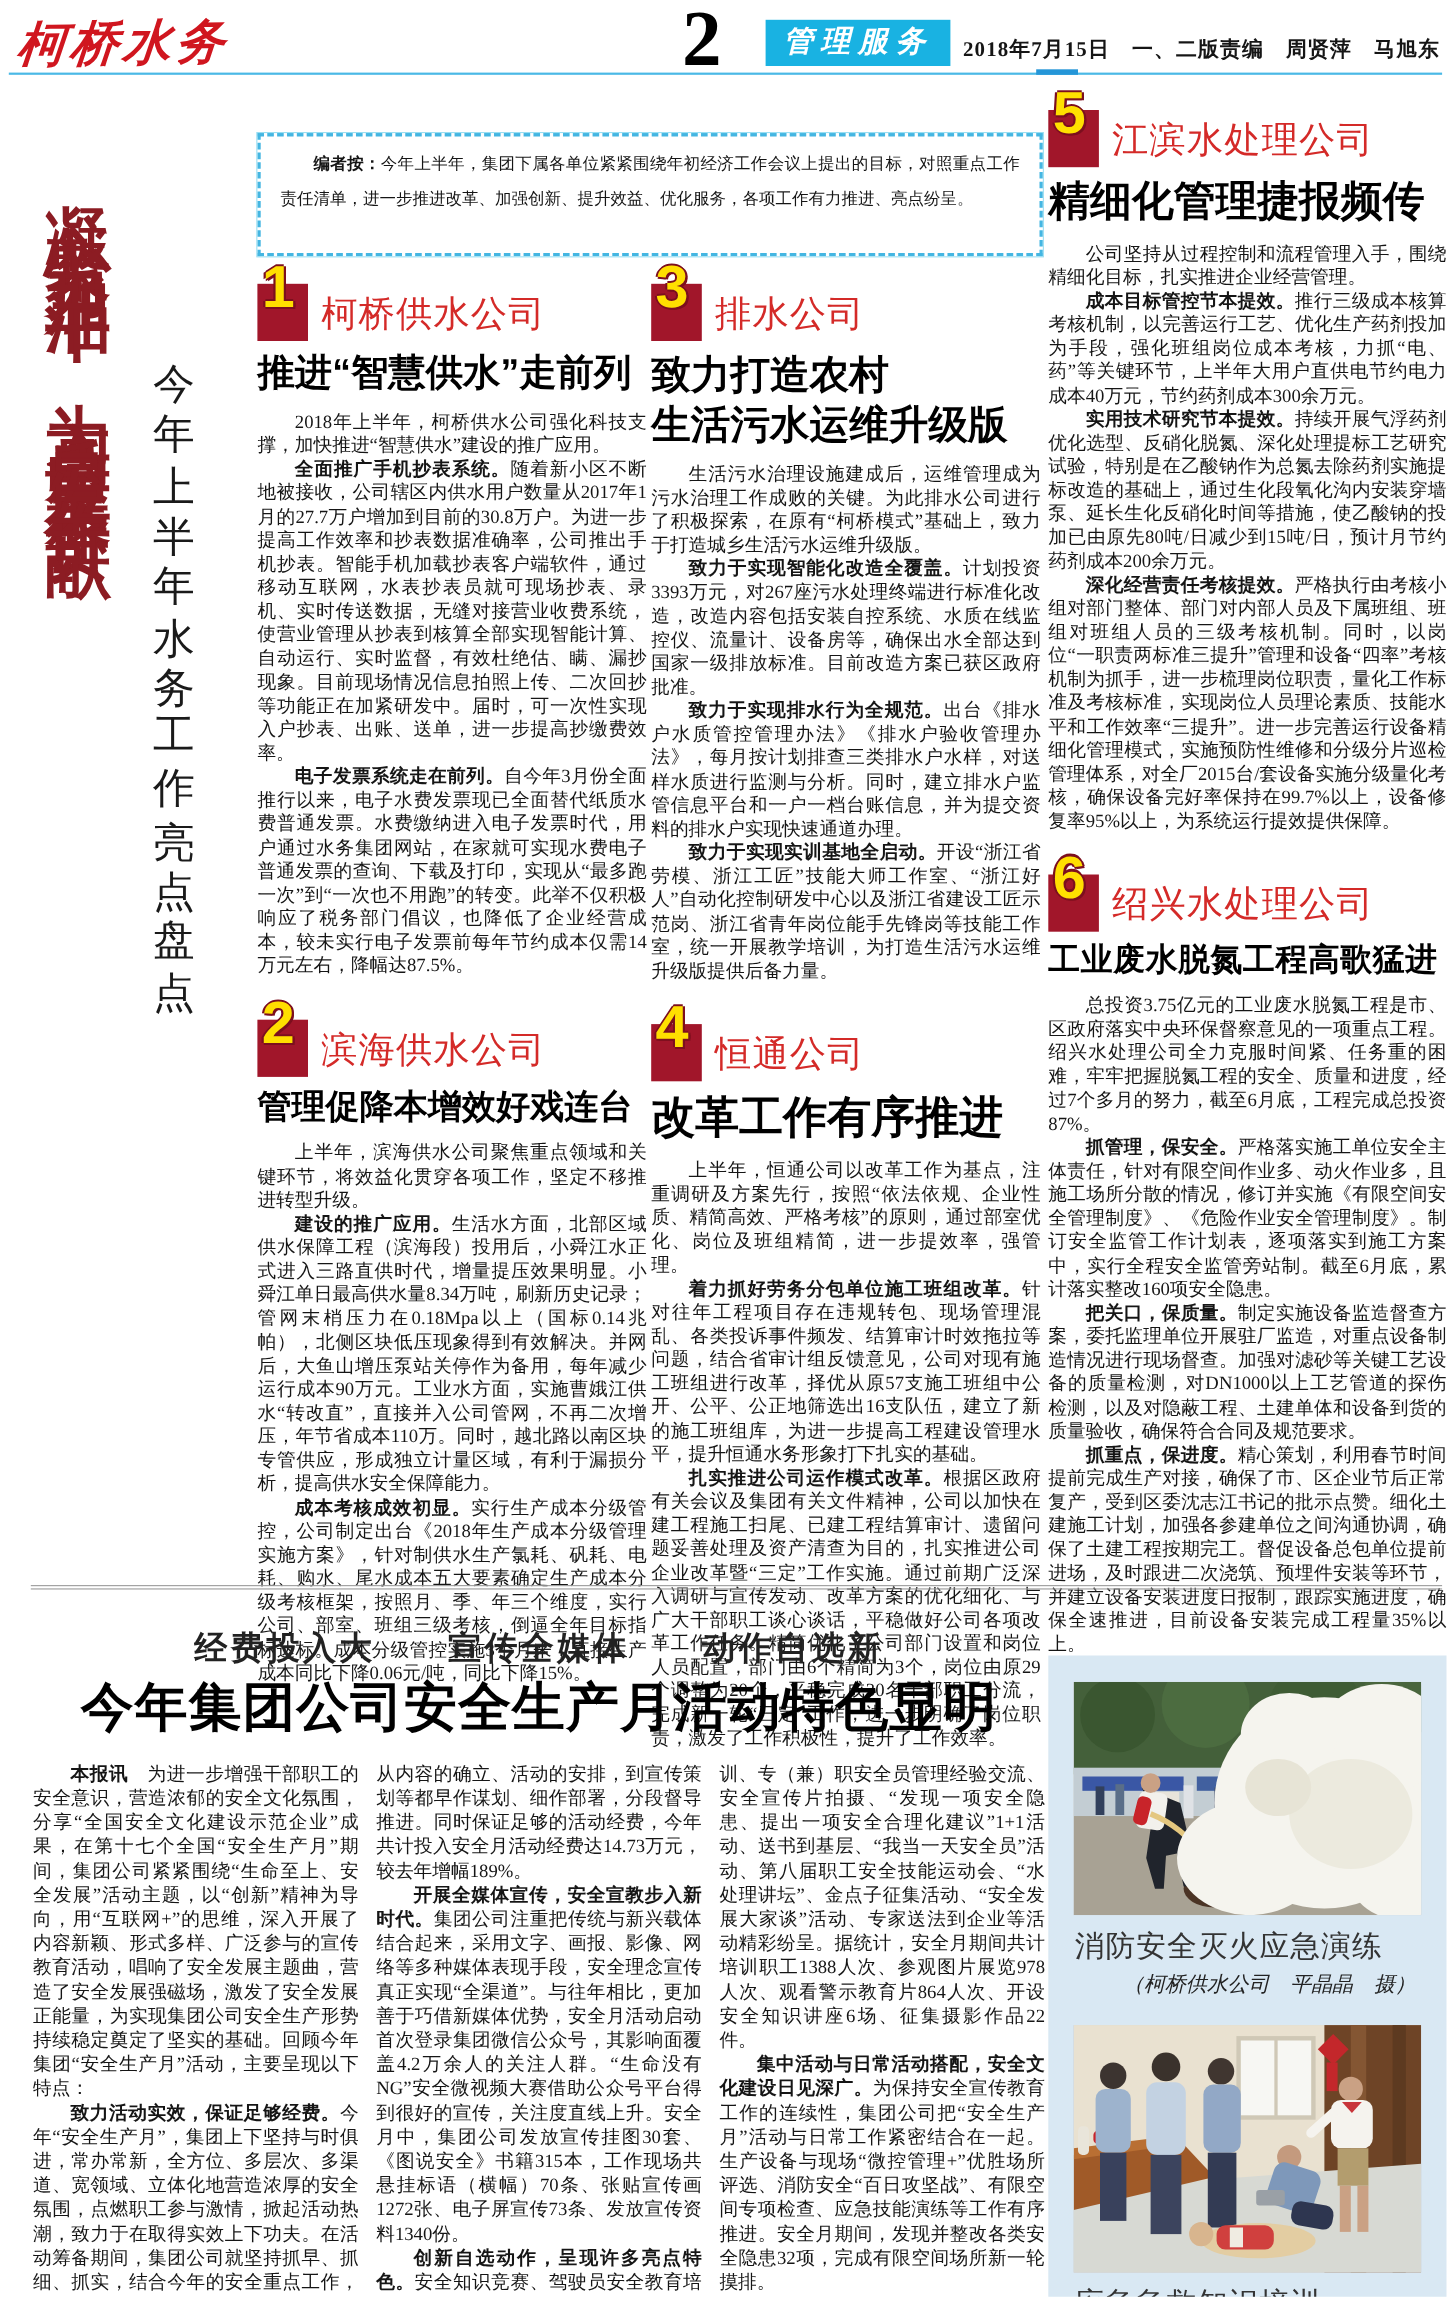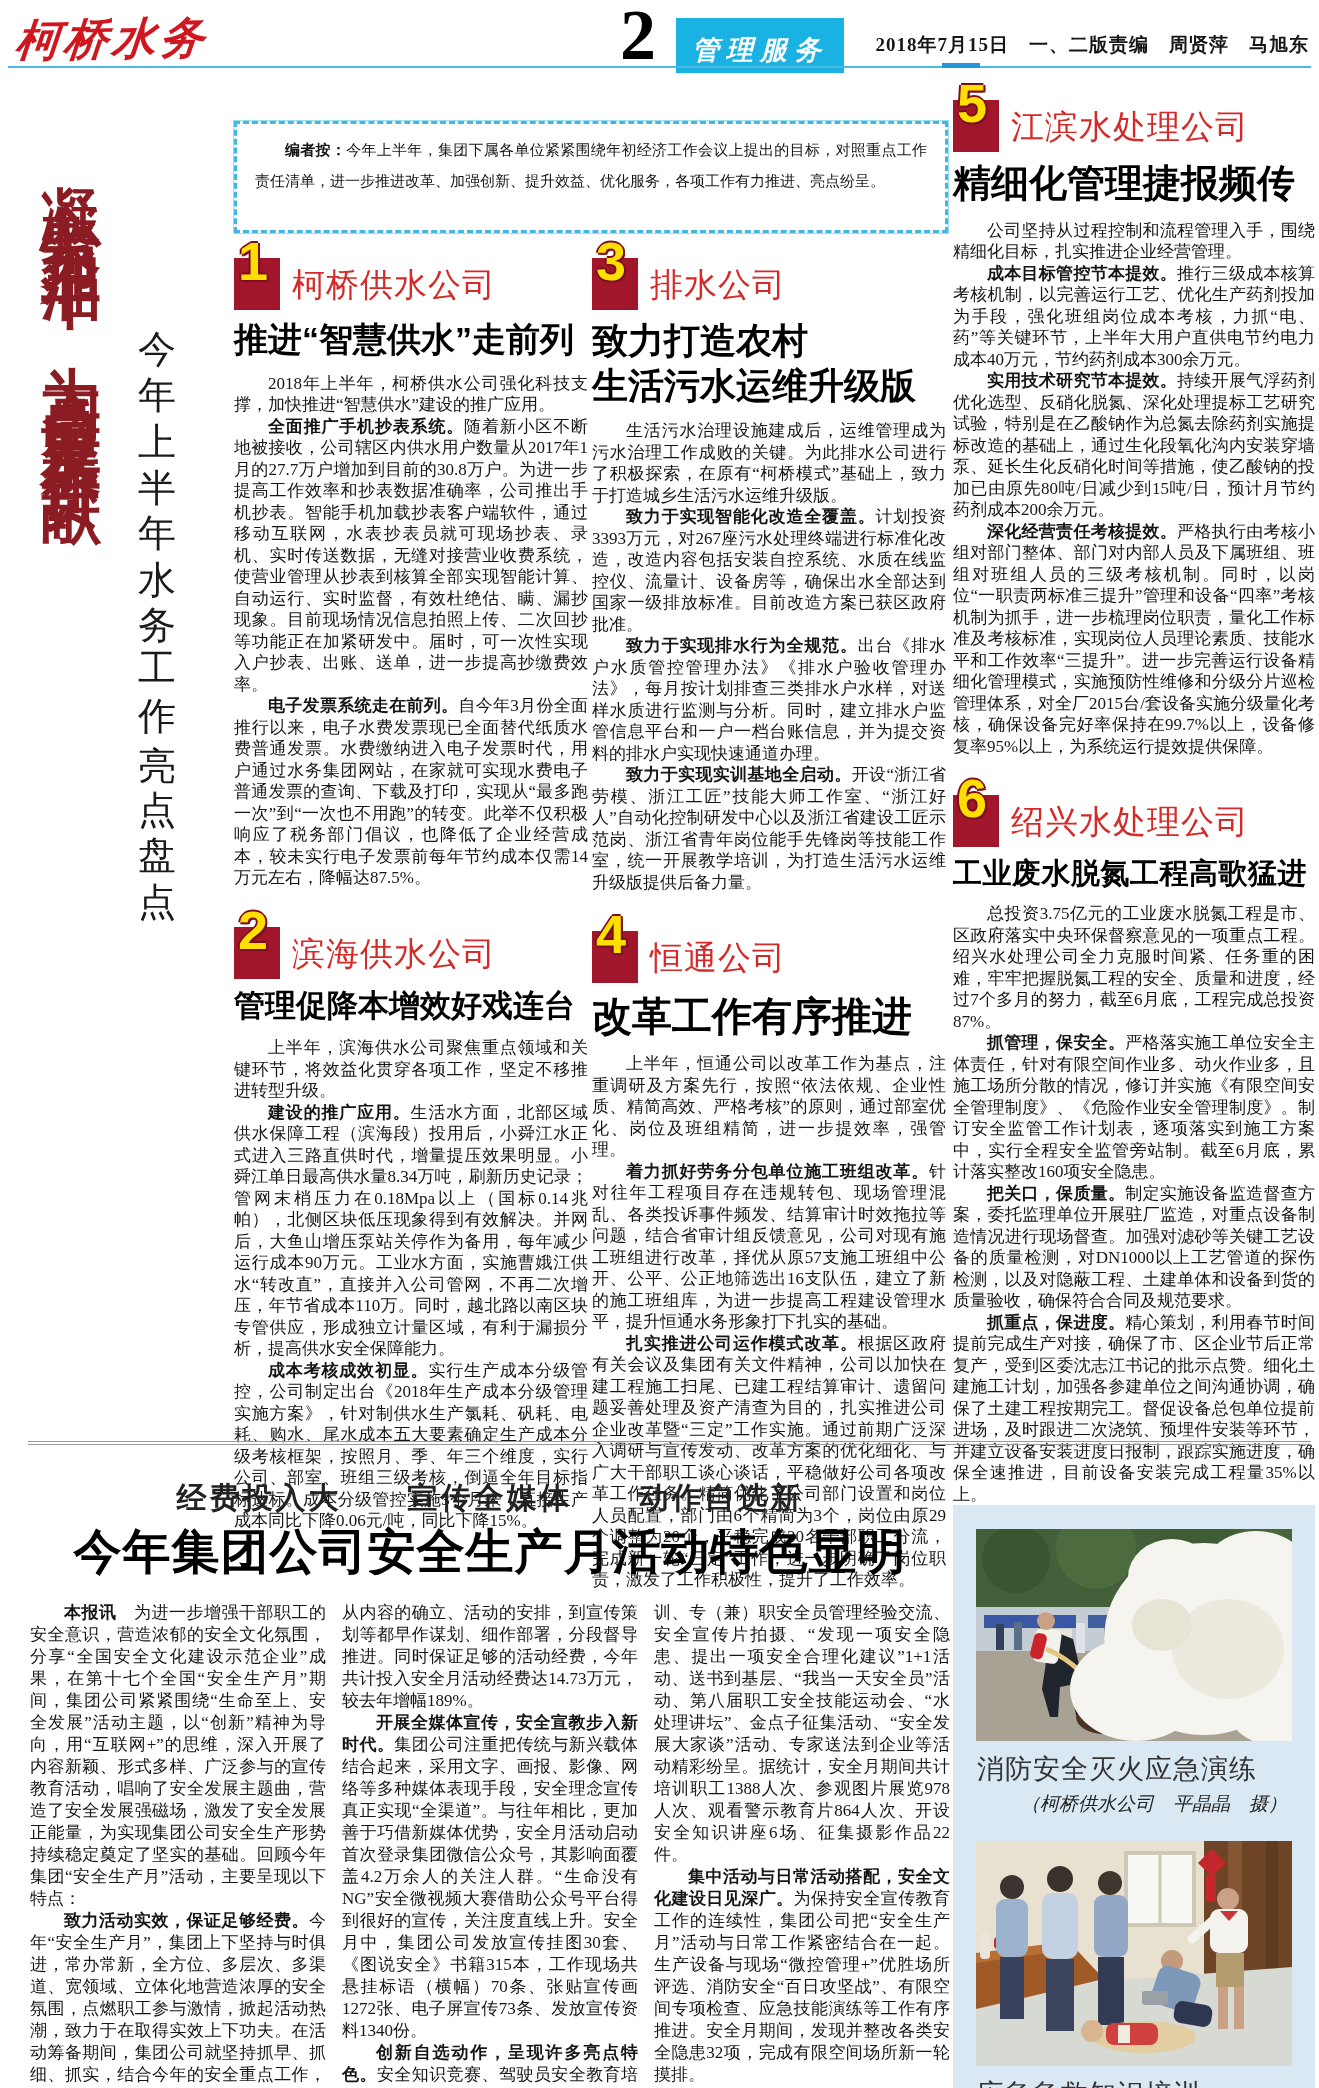--- a/index.html
+++ b/index.html
@@ -6,22 +6,22 @@
   body{width:1319px;height:2088px;position:relative;background:#fff;overflow:hidden;
        font-family:"Liberation Serif",serif;color:#151515;}
   .page{position:absolute;inset:0;}
 
   
   .masthead{position:absolute;left:16px;top:10px;font-family:"DejaVu Serif",serif;
     font-style:italic;font-weight:700;font-size:44px;color:#d0161f;letter-spacing:4px;
     transform:skewX(-6deg) rotate(-1deg);}
   .pagenum{position:absolute;left:620px;top:-6px;font-family:"Liberation Serif",serif;
     font-weight:900;font-size:72px;color:#000;}
-  .section-box{position:absolute;left:676px;top:18px;background:#19b2e2;color:#fff;
-    padding:14px 16px 5px;font-family:"Liberation Sans",sans-serif;font-weight:700;
+  .section-box{position:absolute;left:696px;top:18px;background:#19b2e2;color:#fff;
+    padding:1px 16px 5px;font-family:"Liberation Sans",sans-serif;font-weight:700;
     font-style:italic;font-size:27px;letter-spacing:7px;}
   .dateline{position:absolute;right:10px;top:32px;font-size:19px;font-weight:700;
     font-family:"Liberation Serif",serif;letter-spacing:1px;margin-left:33px;}
   .header-rule{position:absolute;left:8px;right:8px;top:66px;height:2px;background:#4ab9e6;}
   .header-rule-tick{position:absolute;left:942px;top:63px;width:38px;height:5px;background:#2596d8;}
 
   
   .editor-box{position:absolute;left:234px;top:121px;width:714px;height:112px;
     border:3px dashed #44b6e2;outline:1px solid #9adef2;box-sizing:border-box;
     padding:10px 18px 0;font-size:15px;line-height:31px;text-align:justify;}

